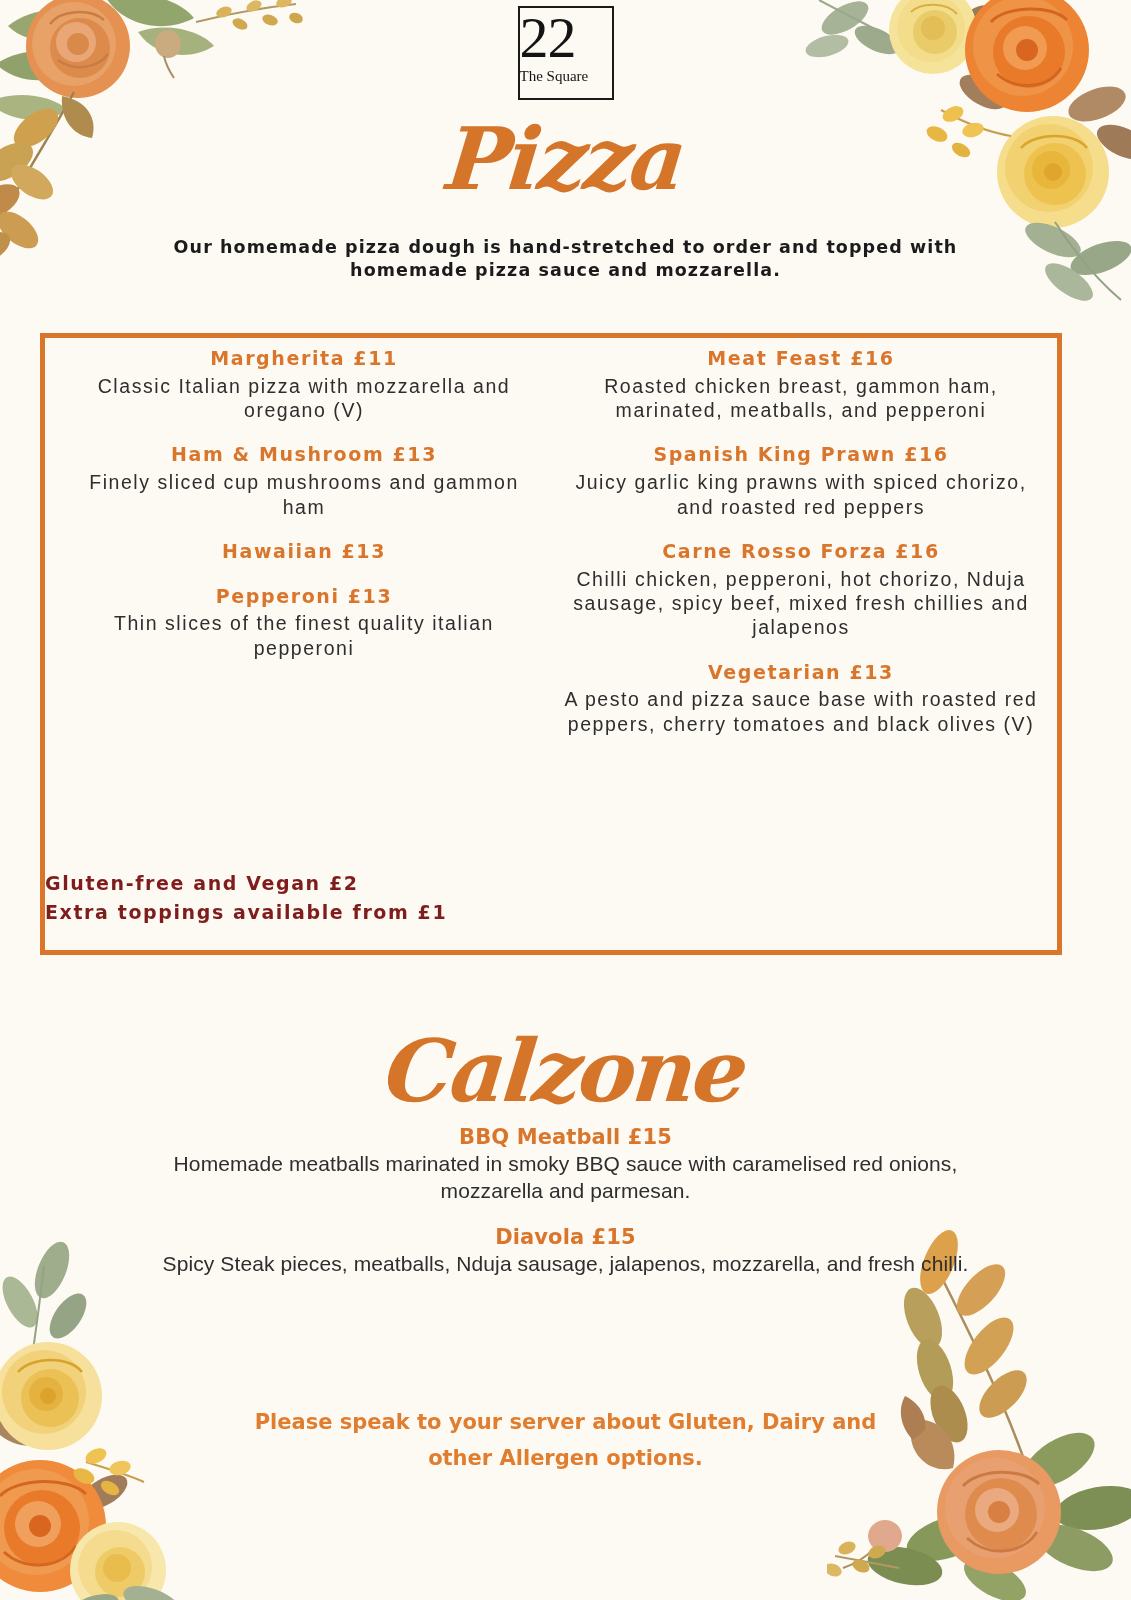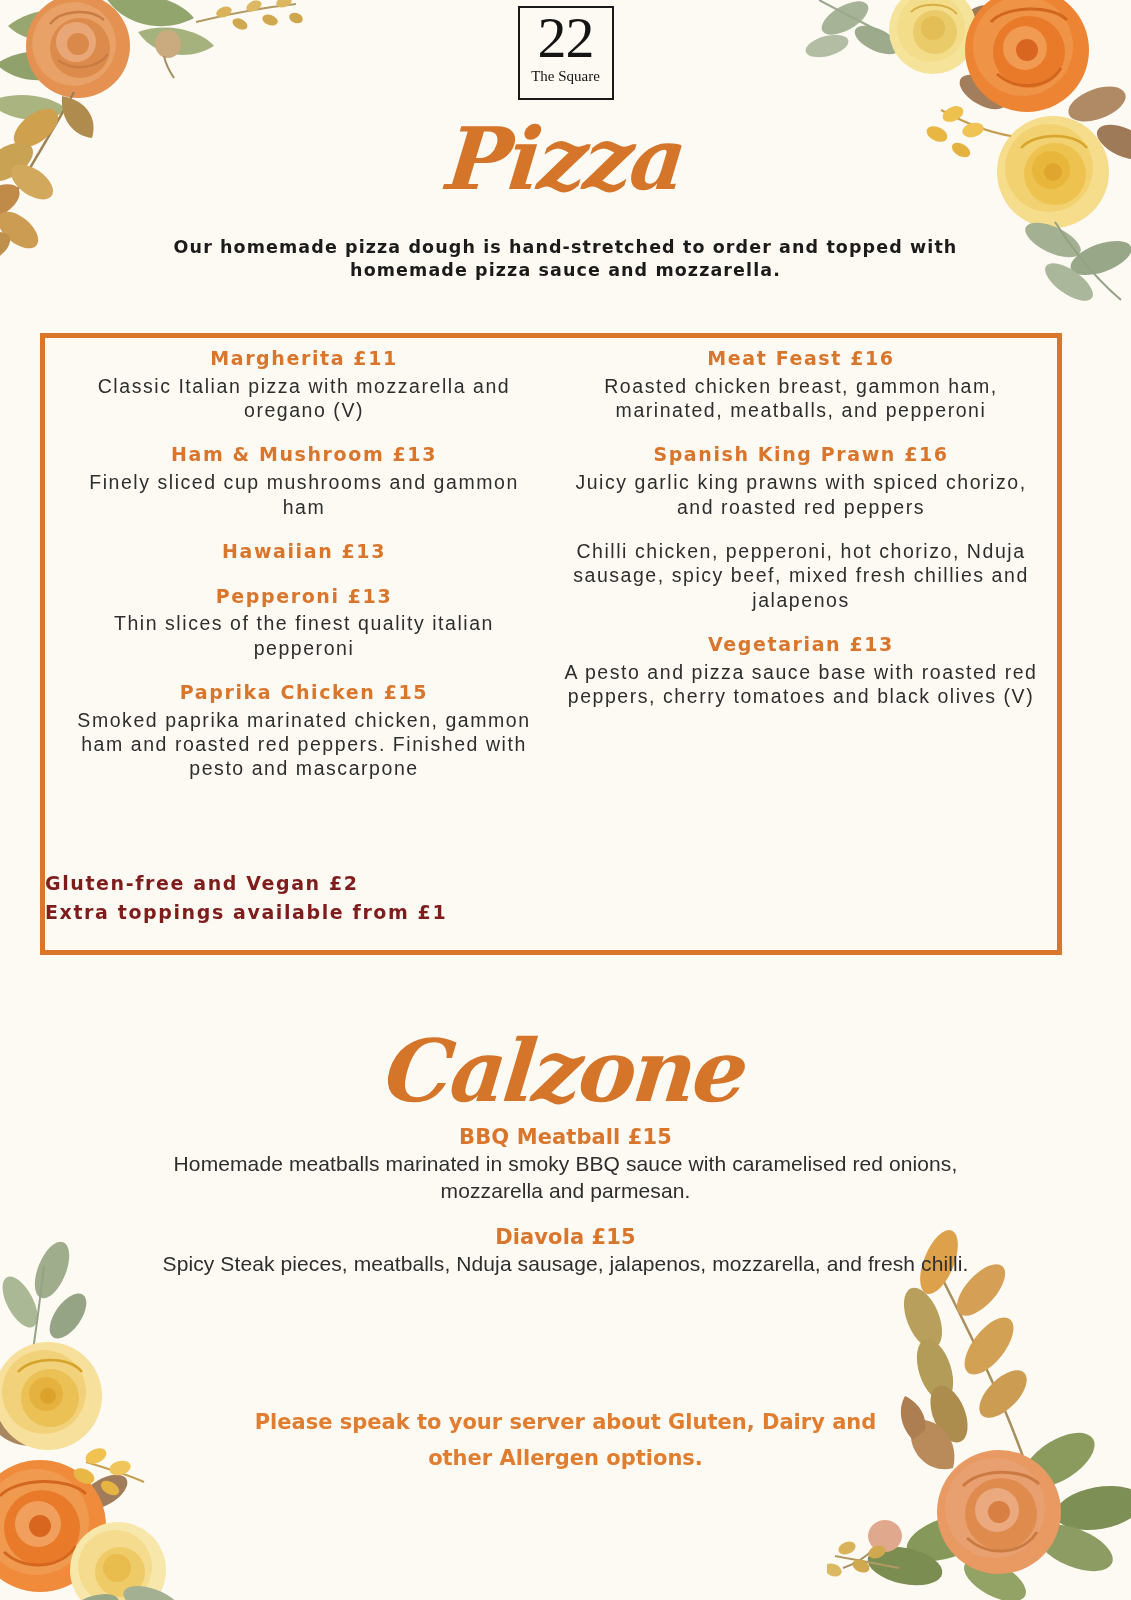--- a/index.html
+++ b/index.html
@@ -38,21 +38,20 @@
     position: absolute;
     top: 6px;
     left: 50%;
     transform: translateX(-50%);
     width: 96px;
     height: 94px;
     border: 2px solid #1a1a1a;
     background: #fdfaf4;
     display: flex;
     flex-direction: column;
-    align-items: center;
     justify-content: flex-start;
     box-sizing: border-box;
   }
   .logo-num {
     font-family: "Liberation Serif", serif;
     font-size: 58px;
     line-height: 0.98;
     color: #141414;
     margin-top: 2px;
     letter-spacing: -1px;
@@ -390,36 +389,33 @@
           <div class="item-name">Ham &amp; Mushroom £13</div>
           <div class="item-desc">Finely sliced cup mushrooms and gammon ham</div>
         </div>
         <div class="item">
           <div class="item-name">Hawaiian £13</div>
         </div>
         <div class="item">
           <div class="item-name">Pepperoni £13</div>
           <div class="item-desc">Thin slices of the finest quality italian pepperoni</div>
         </div>
-        <div class="item">
-          <div class="item-name">Paprika Chicken £15</div>
-          <div class="item-desc">Smoked paprika marinated chicken, gammon ham and roasted red peppers. Finished with pesto and mascarpone</div>
-        </div>
       </div>
 
       <div class="col col-right">
         <div class="item">
           <div class="item-name">Meat Feast £16</div>
           <div class="item-desc">Roasted chicken breast, gammon ham, marinated, meatballs, and pepperoni</div>
         </div>
         <div class="item">
           <div class="item-name">Spanish King Prawn £16</div>
           <div class="item-desc">Juicy garlic king prawns with spiced chorizo, and roasted red peppers</div>
         </div>
         <div class="item">
+          <div class="item-name">Carne Rosso Forza £16</div>
           <div class="item-desc">Chilli chicken, pepperoni, hot chorizo, Nduja sausage, spicy beef, mixed fresh chillies and jalapenos</div>
         </div>
         <div class="item">
           <div class="item-name">Vegetarian £13</div>
           <div class="item-desc">A pesto and pizza sauce base with roasted red peppers, cherry tomatoes and black olives (V)</div>
         </div>
       </div>
     </div>
 
     <div class="box-note">

